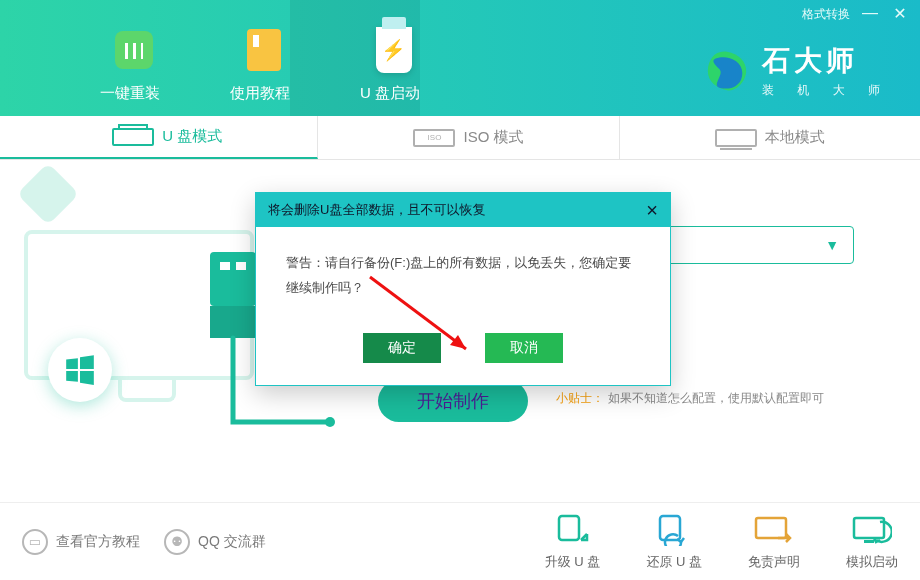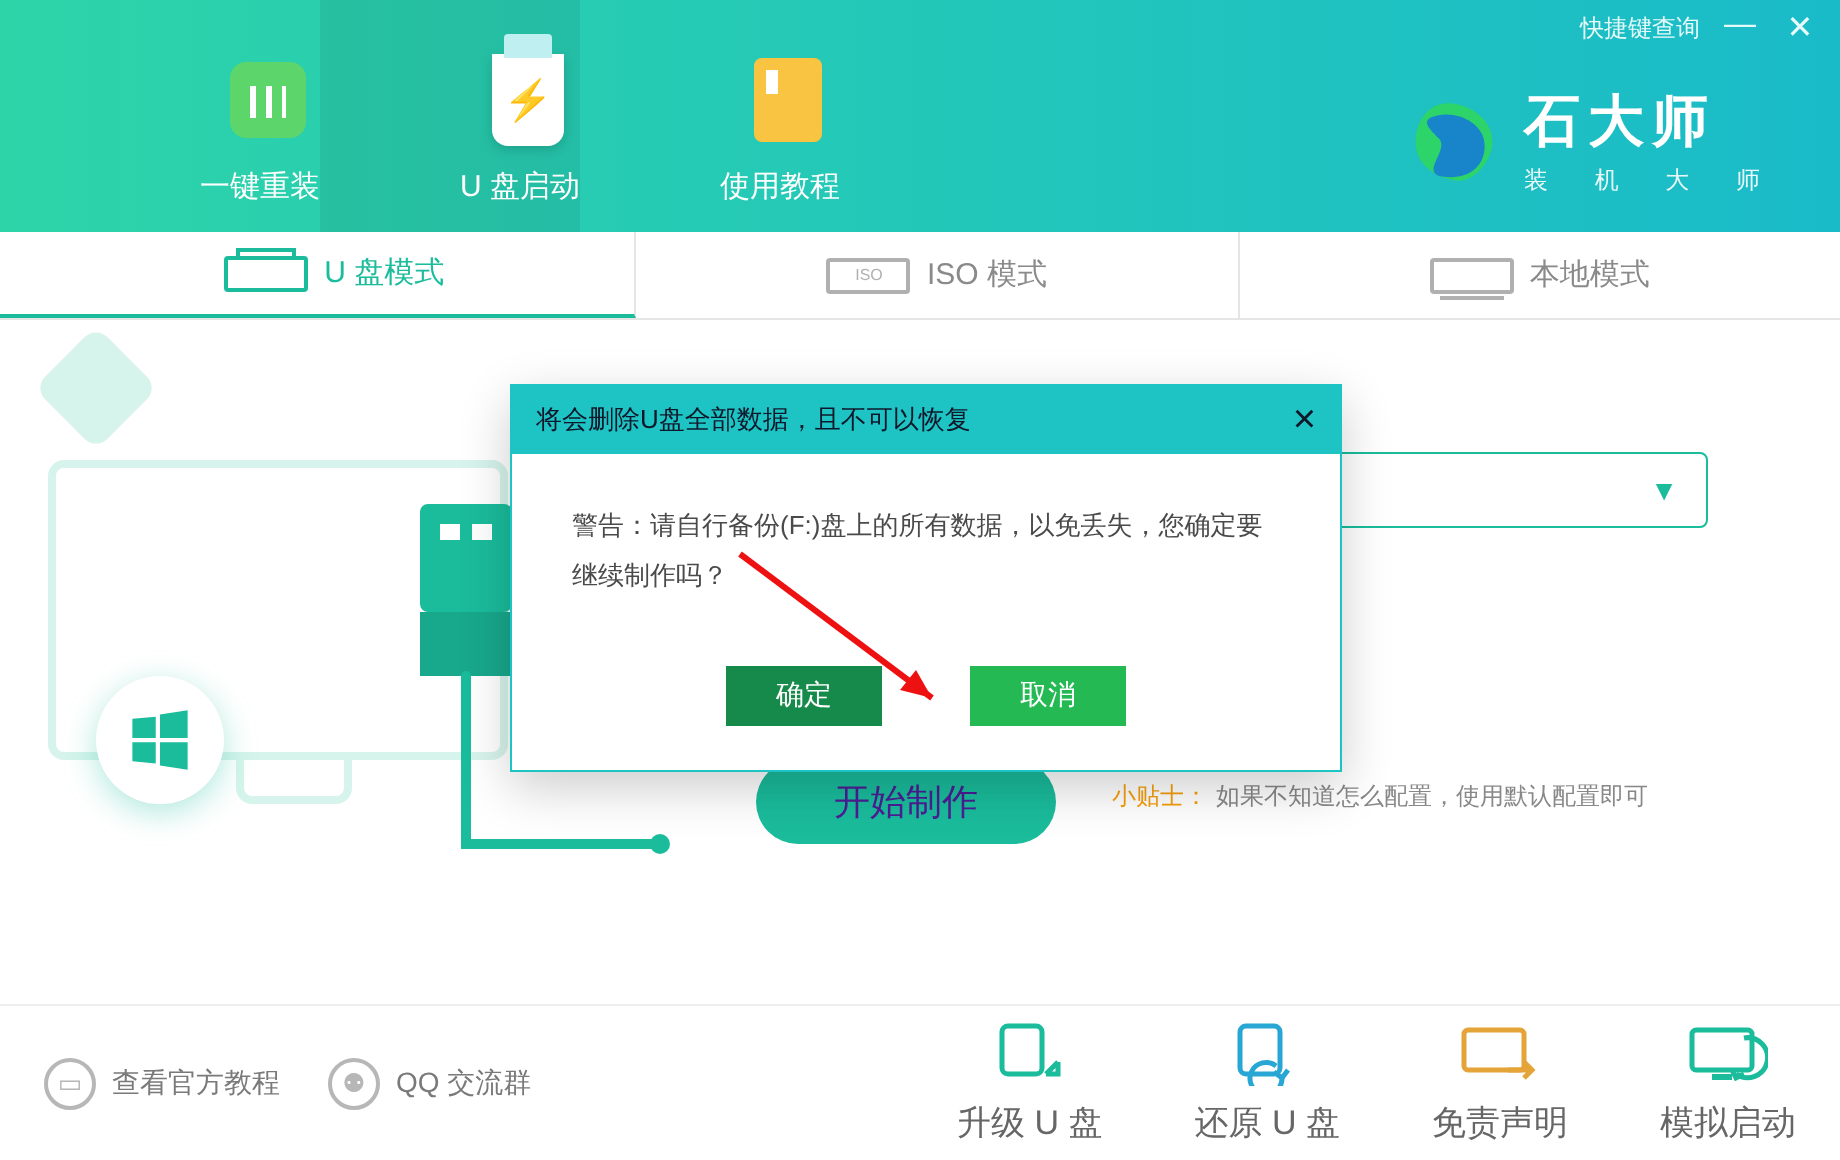--- a/index.html
+++ b/index.html
@@ -65,65 +65,65 @@
   .start-btn { position:absolute; left:378px; top:220px; width:150px; height:42px; background:#1abc9c; border-radius:21px; color:#4c1d95; font-size:18px; display:flex; align-items:center; justify-content:center; cursor:pointer;}
   .tip { position:absolute; left:556px; top:230px; font-size:12px; color:#888;}
   .tip b{ color:#f59e0b; font-weight:normal; margin-right:4px;}
 
   
   .footer { position:absolute; bottom:0; left:0; right:0; height:78px; border-top:1px solid #eee; display:flex; align-items:center; justify-content:space-between; padding:0 22px;}
   .foot-left { display:flex; gap:24px;}
   .pill { display:flex; align-items:center; gap:8px; color:#7a7a7a; font-size:14px; cursor:pointer;}
   .pill .pic{ width:26px;height:26px;border:2px solid #b7b7b7;border-radius:50%; display:flex;align-items:center;justify-content:center;color:#b7b7b7;font-size:13px;}
   .foot-right { display:flex; gap:46px;}
-  .tool { display:flex; flex-direction:column; align-items:center; gap:6px; color:#666; font-size:17px; cursor:pointer;}
+  .tool { display:flex; flex-direction:column; align-items:center; gap:6px; color:#666; font-size:13px; cursor:pointer;}
   .tool .ticon{ width:44px; height:34px; display:flex; align-items:center; justify-content:center;}
   .tool svg{width:40px;height:32px;}
 
   
   .overlay { position:absolute; inset:0; pointer-events:none; }
   .modal { position:absolute; left:255px; top:192px; width:416px; background:#fff; border:1px solid #1ec4c4; box-shadow:0 8px 24px rgba(0,0,0,.2); pointer-events:auto;}
   .modal-head { height:34px; background:#1ec4c4; color:#0f172a; display:flex; align-items:center; justify-content:space-between; padding:0 12px; font-size:13px;}
   .modal-head .x{ font-size:20px; cursor:pointer; font-weight:300;}
   .modal-body { padding:24px 30px 20px; color:#4a4a4a; font-size:13px; line-height:1.9; min-height:100px;}
   .modal-foot { display:flex; justify-content:center; gap:44px; padding:6px 0 22px;}
   .mbtn { width:78px; height:30px; color:#fff; font-size:14px; display:flex; align-items:center; justify-content:center; cursor:pointer;}
   .mbtn.ok{ background:#158a4a;}
   .mbtn.cancel{ background:#25b954;}
   .arrow { position:absolute; left:370px; top:277px; pointer-events:none;}
   .arrow svg{overflow:visible}
 </style>
 </head>
 <body>
 
 <div class="header">
-  <span class="disclaimer">快捷键查询</span>
+  <span class="disclaimer">格式转换</span>
   <div class="win-controls">
     <span>—</span>
     <span>✕</span>
   </div>
 
   <div class="tabs">
     <div class="tab">
       <div class="tab-icon">
           <div class="icon-reinstall"></div>
         </div>
       <span>一键重装</span>
     </div>
+    <div class="tab">
+      <div class="tab-icon">
+          <div class="icon-book"></div>
+        </div>
+      <span>使用教程</span>
+    </div>
     <div class="tab active">
       <div class="tab-icon">
           <div class="icon-usb"></div>
         </div>
       <span>U 盘启动</span>
-    </div>
-    <div class="tab">
-      <div class="tab-icon">
-          <div class="icon-book"></div>
-        </div>
-      <span>使用教程</span>
     </div>
   </div>
 
   <div class="brand">
     <div class="brand-logo">
       <svg viewBox="0 0 48 48">
           <path fill="#2dd46a" d="M24 4c12 2 20 10 20 20s-10 22-20 20S4 36 4 24 12 2 24 4z"></path>
           <path fill="#1884c9" d="M16 10c10-2 24 4 24 16s-10 18-22 16 4-14-2-20-10-10 0-12z"></path>
         </svg>
     </div>

